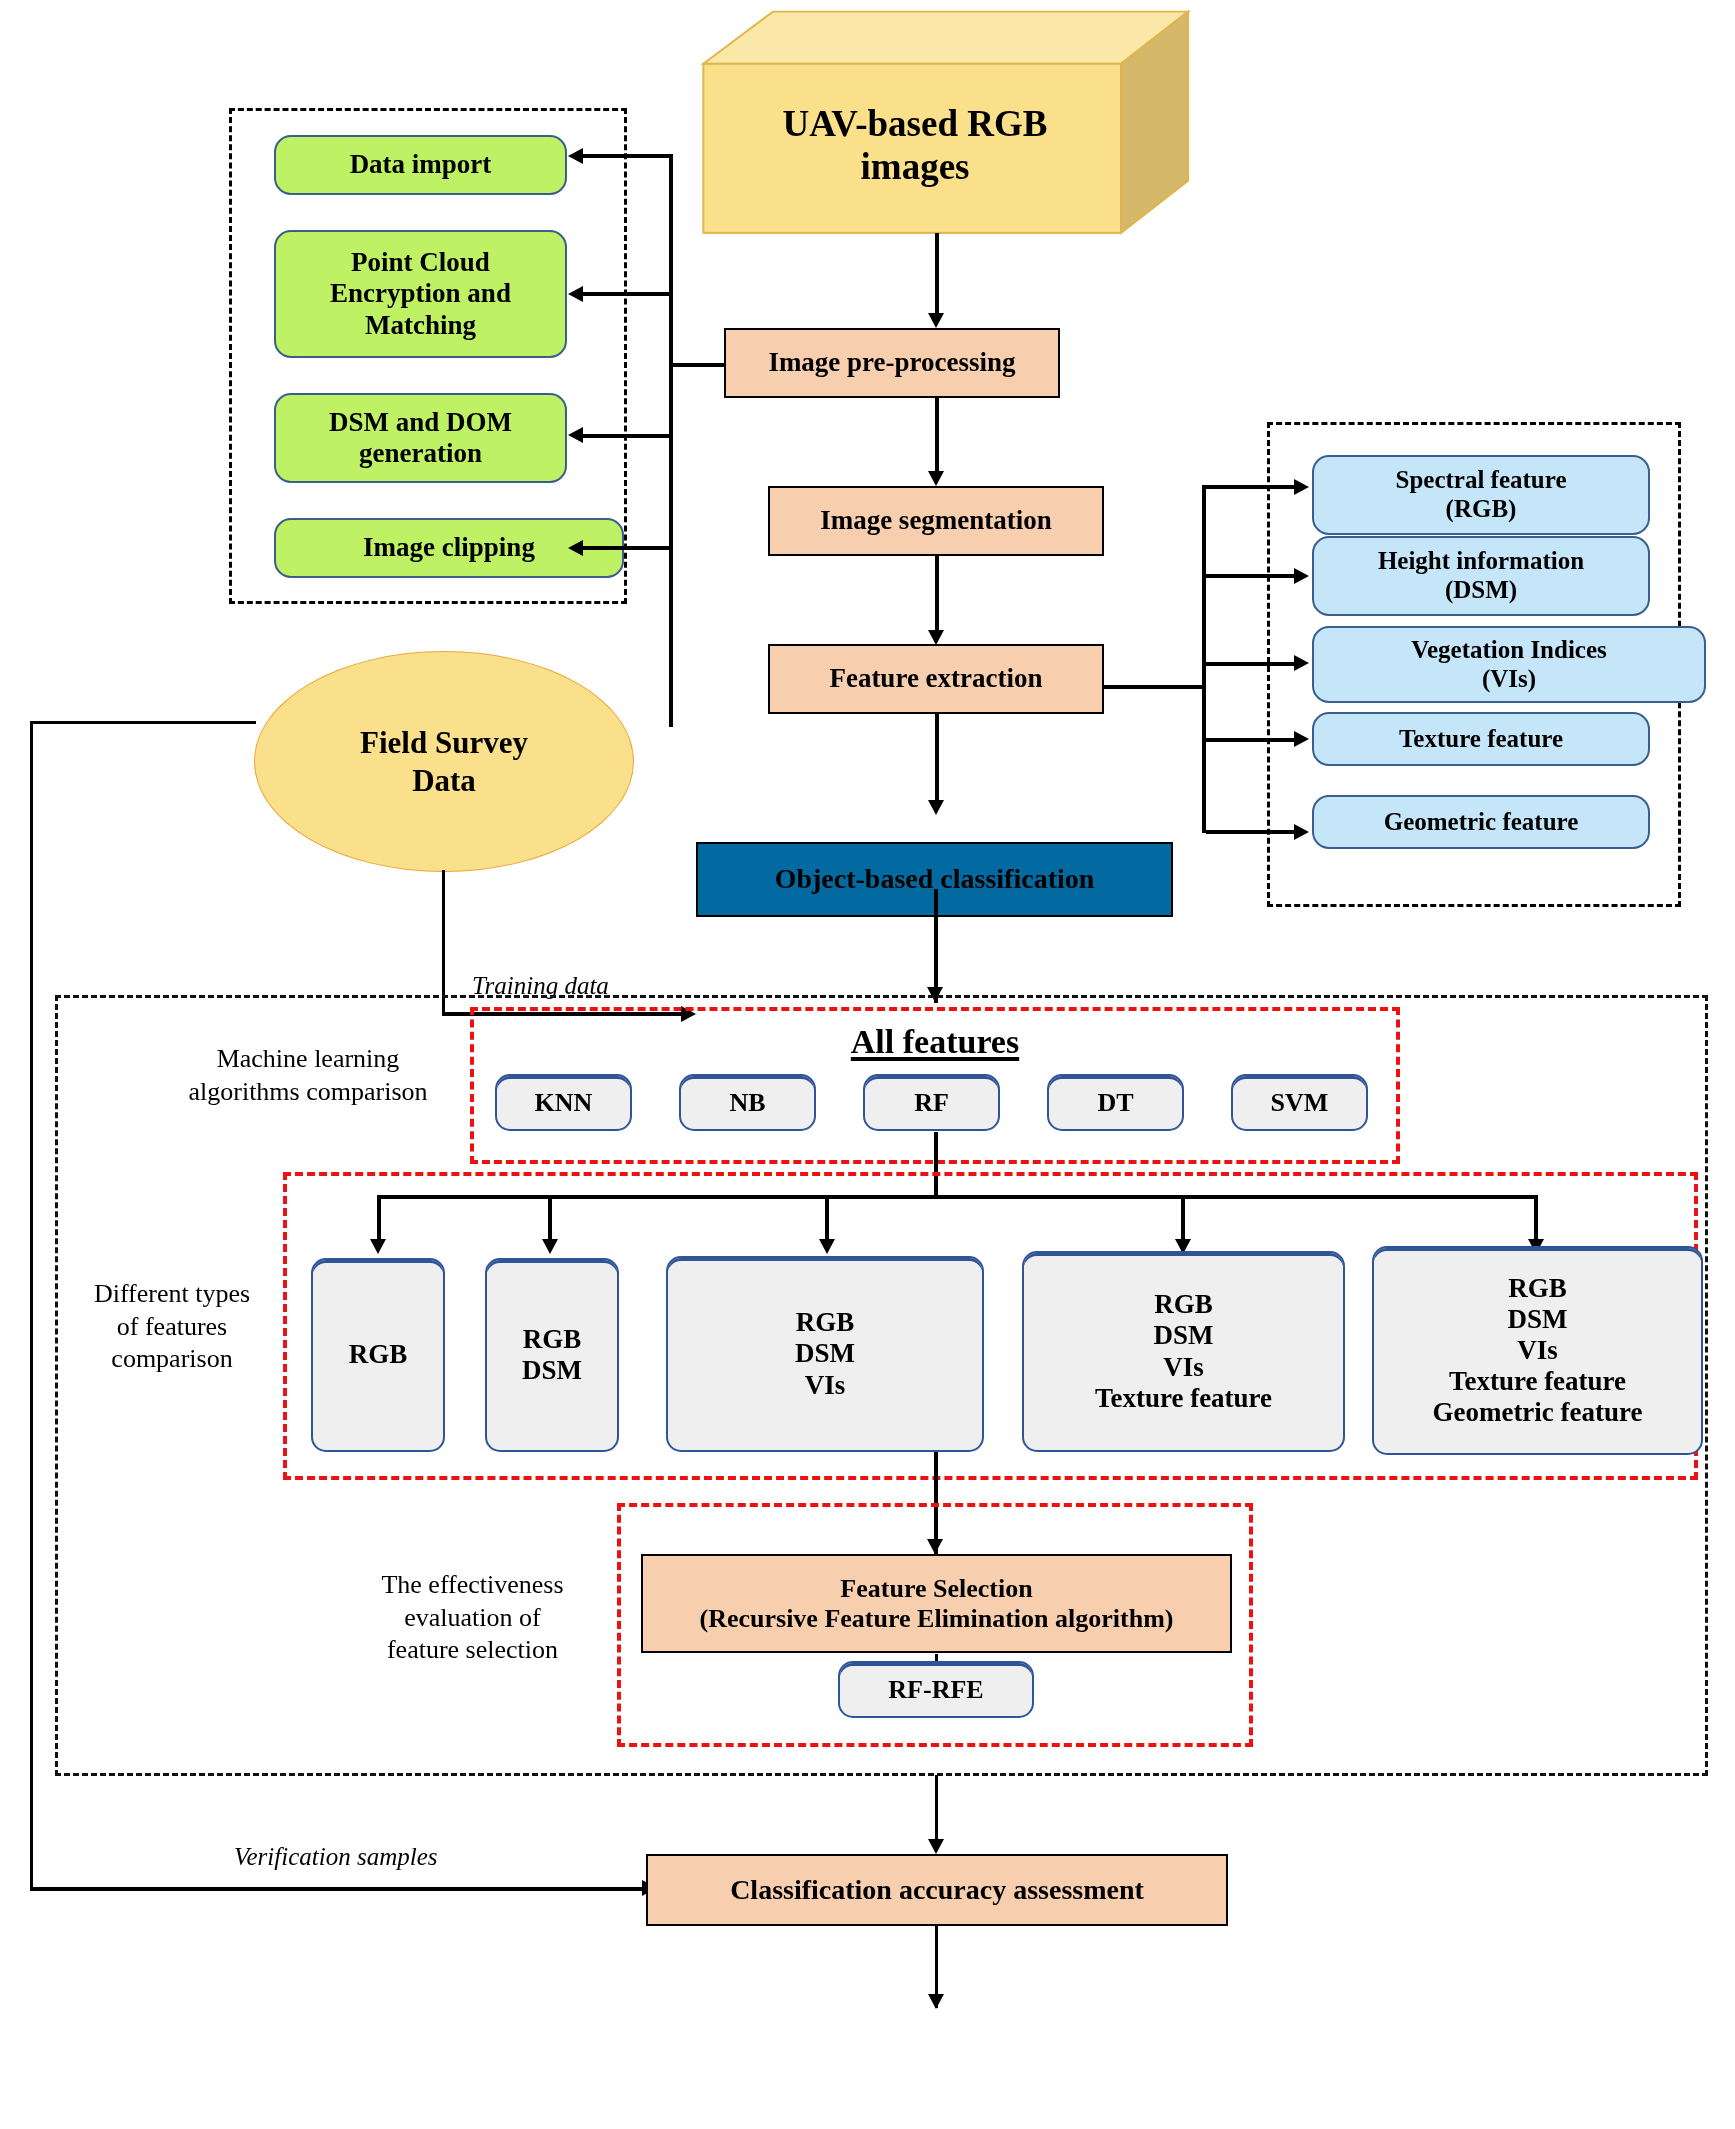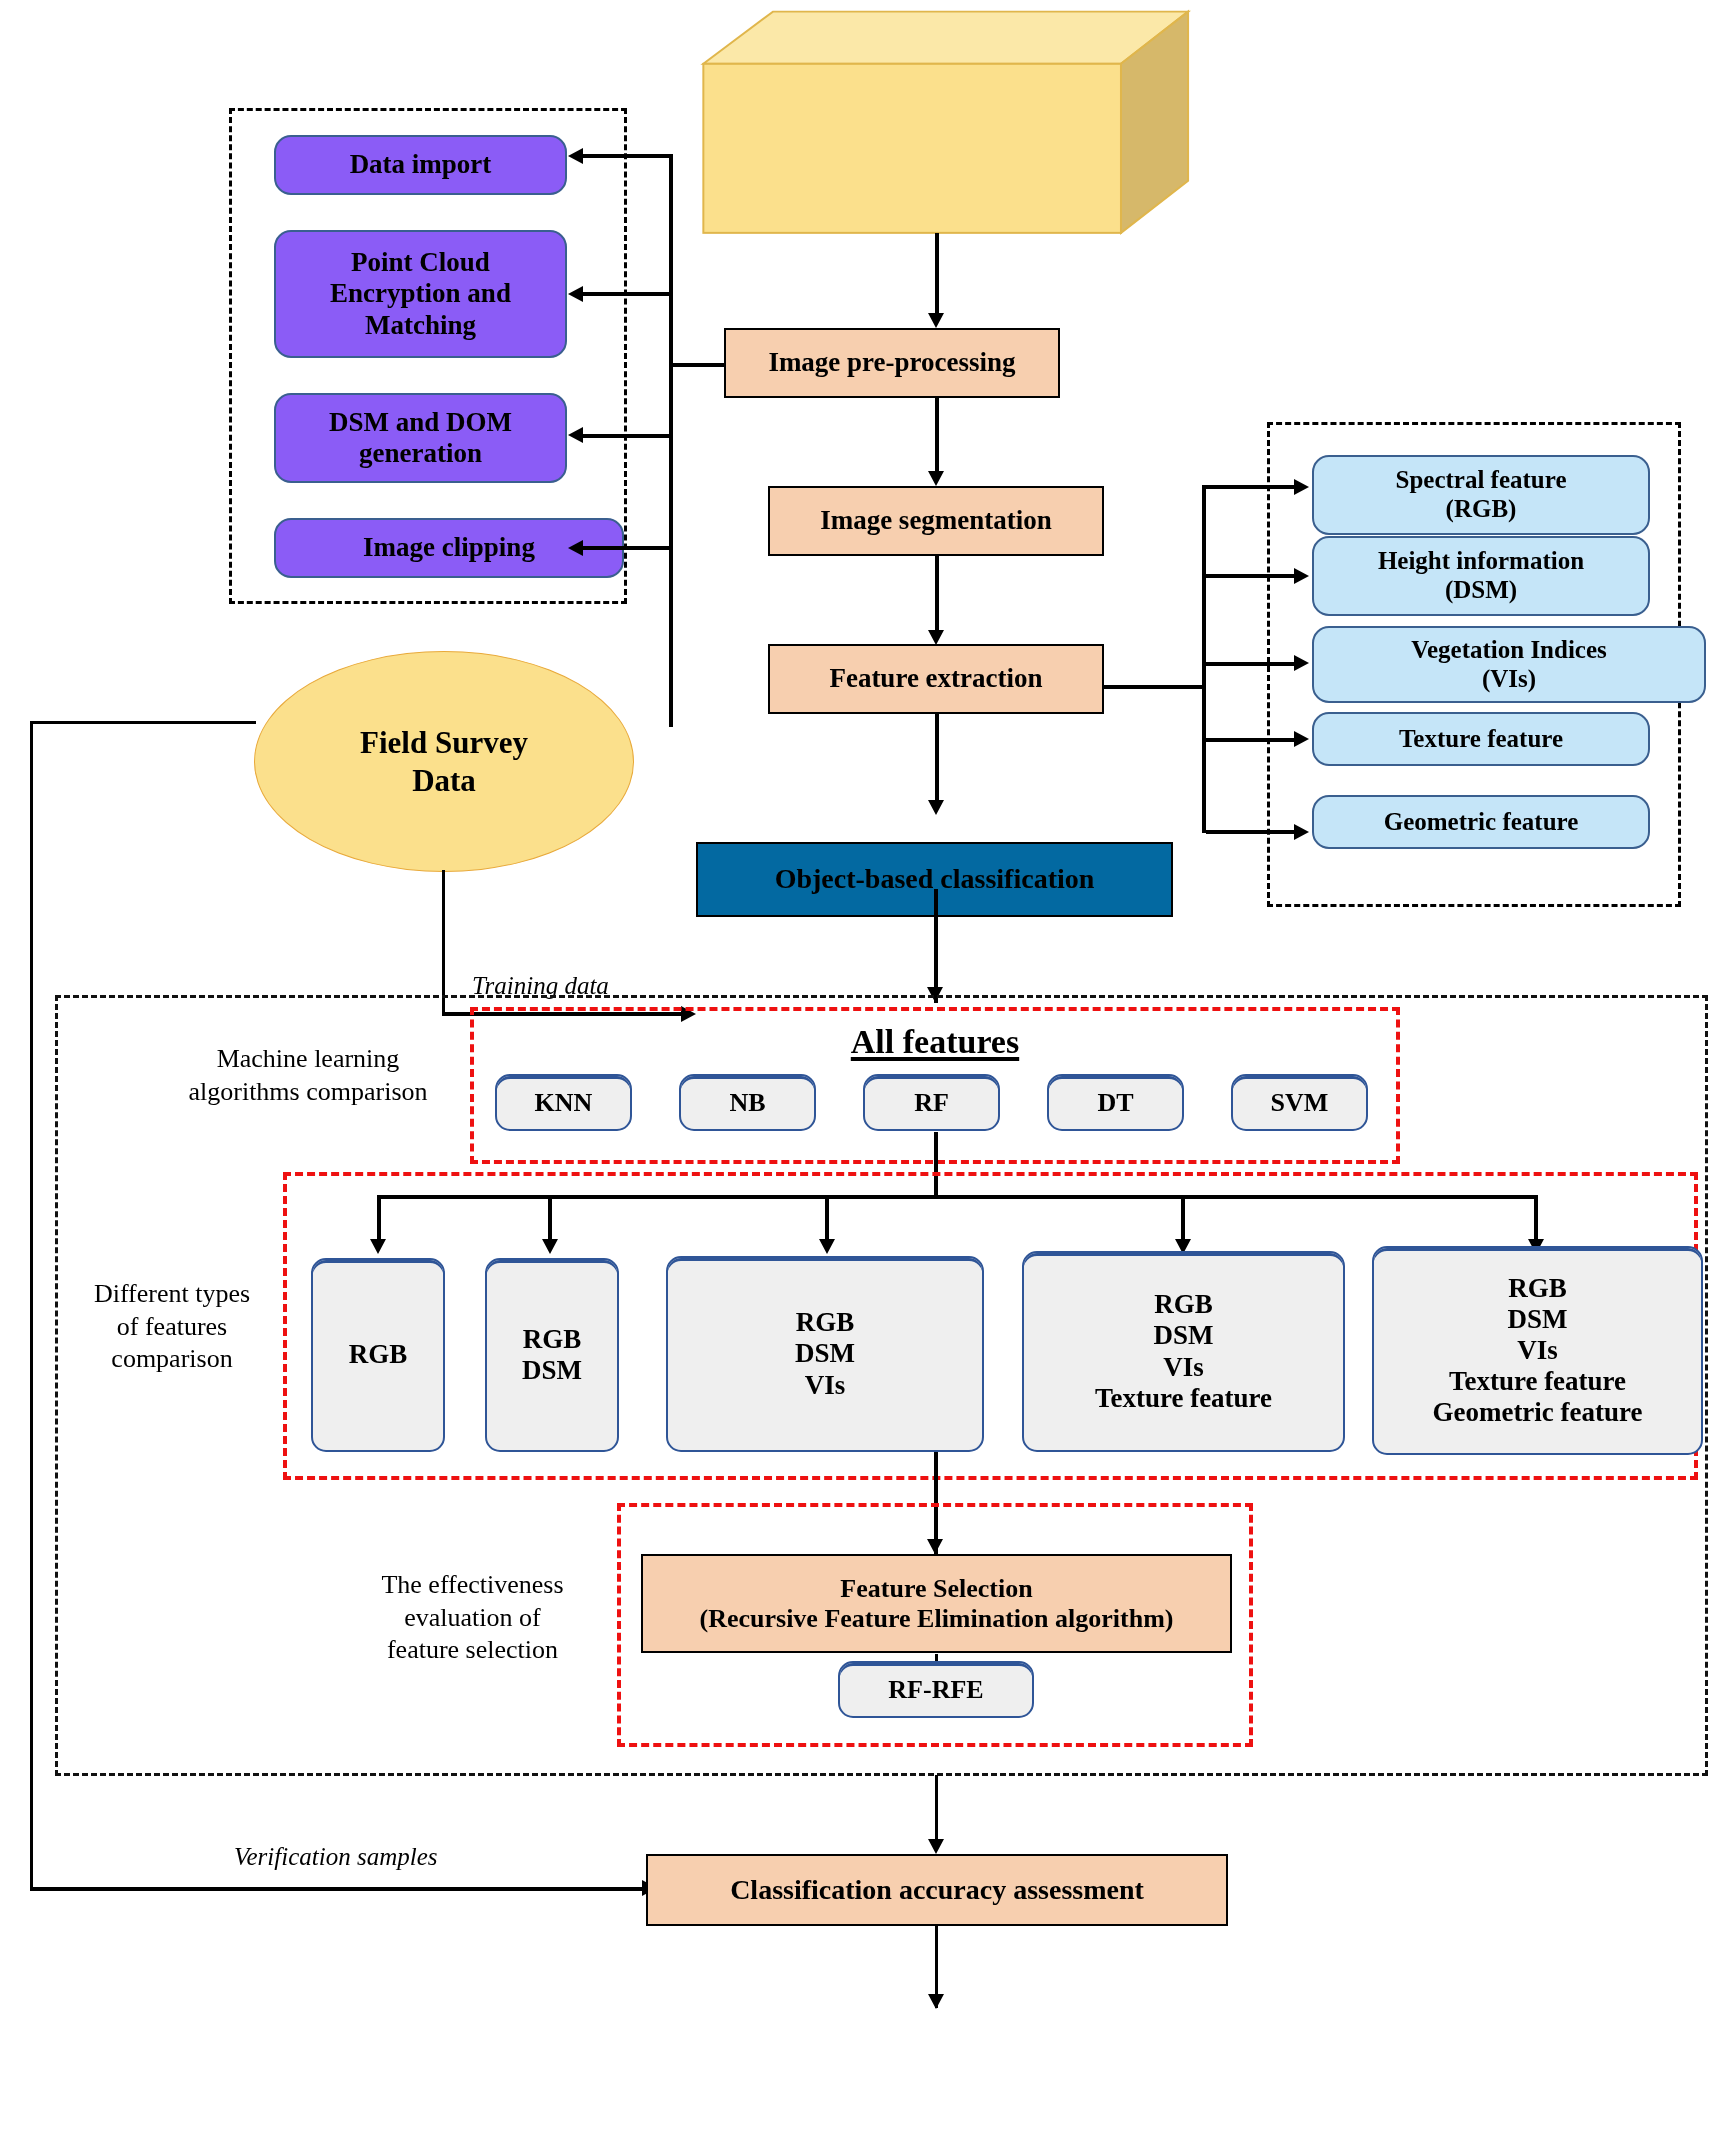--- a/index.html
+++ b/index.html
@@ -7,21 +7,21 @@
   #stage{position:relative;width:1736px;height:2129px;background:#fff;overflow:hidden;}
 
   .box{position:absolute;box-sizing:border-box;display:flex;align-items:center;justify-content:center;
        text-align:center;color:#000;font-weight:bold;line-height:1.15;}
 
   
   .rect{border:2.5px solid #000;background:#F7CFAF;}
   
   .rect-green{border:2.5px solid #000;background:#0369a1;margin-top:28px;}
   
-  .round-green{border:2.5px solid #3A5F8F;border-radius:17px;background:#8b5cf6;}
+  .round-green{border:2.5px solid #3A5F8F;border-radius:17px;background:#bef264;}
   
   .round-blue{border:2.5px solid #3A5F8F;border-radius:17px;background:#C5E5F8;}
   
   .round-gray{border:2px solid #2F5597;border-radius:15px;background:#EFEFEF;
               box-shadow:inset 0 3.5px 0 -0.5px #2F5597;}
   .cube-top{position:absolute;background:#FBE8A8;border:1.5px solid #E0B64C;}
   .cube-label{position:absolute;display:flex;align-items:center;justify-content:center;
               text-align:center;font-weight:bold;color:#000;z-index:6;}
 
   
@@ -52,20 +52,22 @@
 
 <div id="stage">
 
   <div class="cube-top" style="left:684px;top:5px;width:500px;height:0;
               border:0;background:transparent;"></div>
   <svg style="position:absolute;left:676px;top:4px;width:527px;height:234px;" viewBox="0 0 1060 470" width="527" height="234">
     <polygon points="55,120 195,15 1030,15 895,120" fill="#FBE8A8" stroke="#E0B64C" stroke-width="4"></polygon>
     <polygon points="895,120 1030,15 1030,355 895,460" fill="#D6B86A" stroke="#E0B64C" stroke-width="4"></polygon>
     <rect x="55" y="120" width="840" height="340" fill="#FBE08C" stroke="#E0B64C" stroke-width="4"></rect>
   </svg>
+  <div class="cube-label multi" style="left:706px;top:70px;width:418px;height:149px;font-size:37px;">UAV-based RGB
+images</div>
 
   <div class="ln" style="left:935px;top:233px;width:3.5px;height:85px;"></div>
   <div class="ah ah-d" style="left:928px;top:313px;"></div>
 
   <div class="dash-black" style="left:229px;top:108px;width:398px;height:496px;"></div>
 
   <div class="box round-green" style="left:274px;top:135px;width:293px;height:60px;font-size:27px;">
       <span class="multi">Data import</span>
     </div>
 

